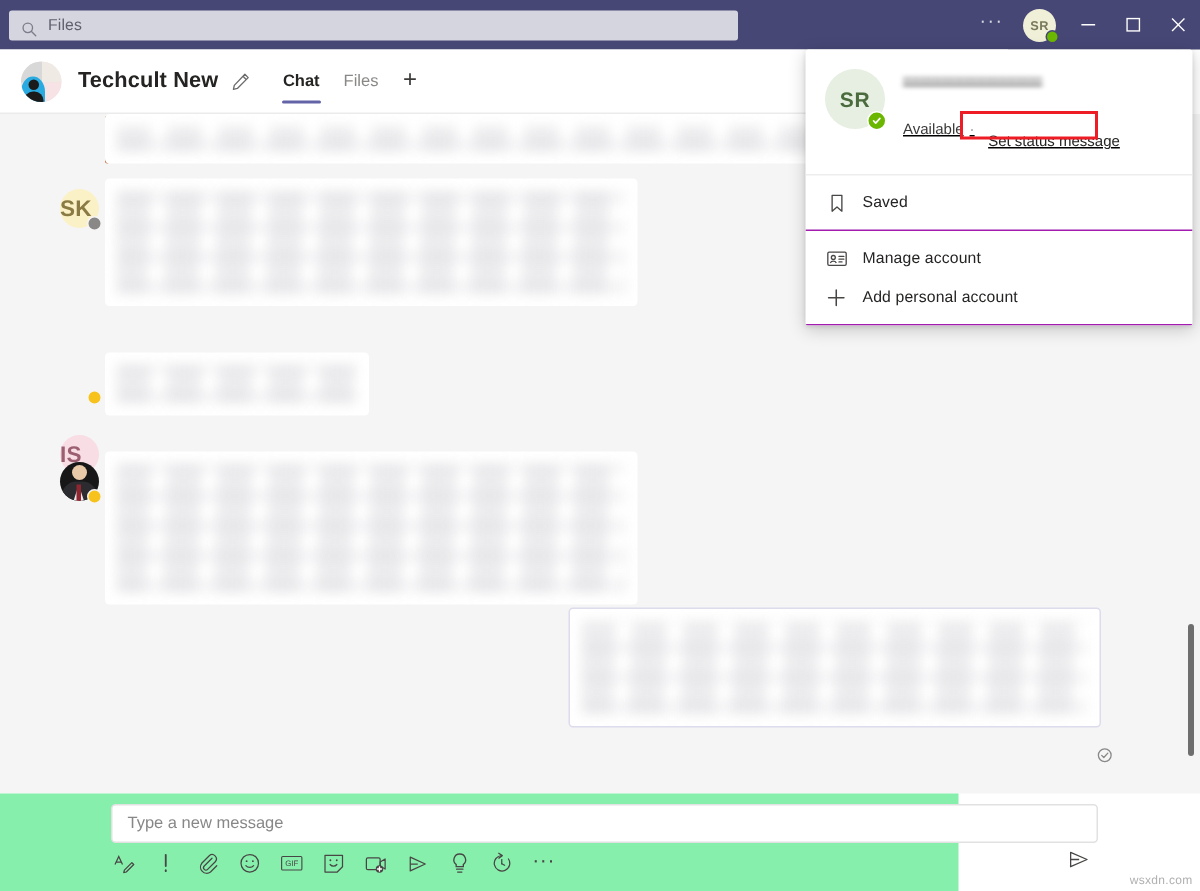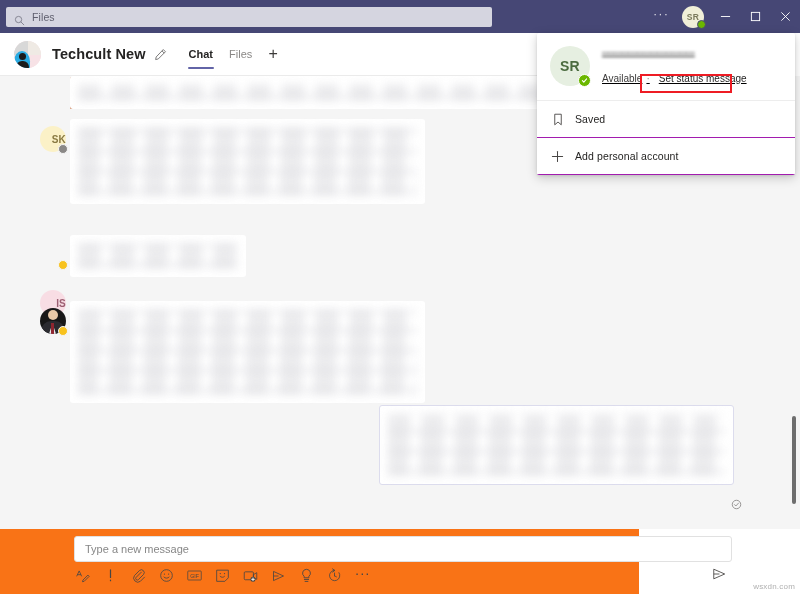--- a/index.html
+++ b/index.html
@@ -216,22 +216,22 @@
     position: absolute;
     left: 731px; top: 420px;
     width: 11px; height: 11px;
   }
 
   
   .row-avatar {
     position: absolute;
     width: 26px; height: 26px;
     border-radius: 50%;
-    display: flex; align-items: center; justify-content: flex-end;
-    font-size: 10px;
+    display: flex; align-items: center; justify-content: flex-start;
+    font-size: 15px;
     font-weight: bold;
     letter-spacing: .2px;
   }
   .av-sk { left: 40px; top: 50px; background: #fbf1c7; color: #8a7a43; }
   .av-is { left: 40px; top: 166px; background: #f8dde4; color: #9c5f72; margin-top: 48px; }
   .av-ph { left: 40px; top: 232px; background: #171717; overflow: hidden; }
   .ph-head { position:absolute; left:8px; top:2px; width:10px; height:10px; border-radius:50%; background:#e8c9a8; }
   .ph-body { position:absolute; left:1px; bottom:0; width:24px; height:13px; border-radius:10px 10px 0 0; background:#2b2b30; }
   .ph-tie  { position:absolute; left:11px; bottom:0; width:3px; height:11px; background:#8f2630; }
   .ph-shirt{ position:absolute; left:9px; bottom:0; width:7px; height:11px; background:#e9e9ec; clip-path: polygon(50% 0, 100% 100%, 0 100%); }
@@ -255,21 +255,21 @@
     width: 4px; height: 88px;
     background: #6e6e6e;
     border-radius: 2px;
   }
 
   
   .compose {
     position: absolute;
     left: 0; top: 529px;
     width: 639px; height: 65px;
-    background: #f97316;
+    background: #86efac;
   }
   .compose-box {
     position: absolute;
     left: 74px; top: 7px;
     width: 658px; height: 26px;
     background: #ffffff;
     border: 1px solid #e1e1e1;
     border-radius: 3px;
     display: flex;
     align-items: center;
@@ -365,20 +365,21 @@
     align-items: center;
     font-size: 10px;
     color: #3b3a39;
     white-space: nowrap;
   }
   .status-sep { margin: 0 4px; color: #8a8886; }
   .status-link {
     color: #252423;
     position: relative;
     padding: 2px 5px;
+    margin-top: 16px;
   }
   .annot-box {
     position: absolute;
     left: 640px; top: 74px;
     width: 92px; height: 19px;
     border: 2px solid #ee1c24;
     box-sizing: border-box;
     z-index: 60;
     pointer-events: none;
   }
@@ -675,20 +676,33 @@
       <span class="menu-item-icon">
         <svg width="12" height="13" viewBox="0 0 14 16" fill="none" stroke="#484644" stroke-width="1.1" stroke-linejoin="round">
           <path d="M3 1.5h8v13l-4-3.4-4 3.4z"></path>
         </svg>
       </span>
       <span class="menu-item-label">Saved</span>
     </div>
   </div>
 
   <div class="menu-section">
+    <div class="menu-item">
+      <span class="menu-item-icon">
+        <svg width="14" height="11" viewBox="0 0 16 12" fill="none" stroke="#484644" stroke-width="1">
+          <rect x="1" y="1" width="14" height="10" rx="1"></rect>
+          <circle cx="5.2" cy="5" r="1.5"></circle>
+          <path d="M2.9 9.2a2.6 2.6 0 0 1 4.6 0"></path>
+          <line x1="9.5" y1="4.2" x2="13.2" y2="4.2" stroke-linecap="round"></line>
+          <line x1="9.5" y1="6.3" x2="13.2" y2="6.3" stroke-linecap="round"></line>
+          <line x1="9.5" y1="8.4" x2="11.8" y2="8.4" stroke-linecap="round"></line>
+        </svg>
+      </span>
+      <span class="menu-item-label">Manage account</span>
+    </div>
 
     <div class="menu-item">
       <span class="menu-item-icon">
         <svg width="13" height="13" viewBox="0 0 14 14" fill="none" stroke="#484644" stroke-width="1.1" stroke-linecap="round">
           <line x1="7" y1="1.5" x2="7" y2="12.5"></line>
           <line x1="1.5" y1="7" x2="12.5" y2="7"></line>
         </svg>
       </span>
       <span class="menu-item-label">Add personal account</span>
     </div>

